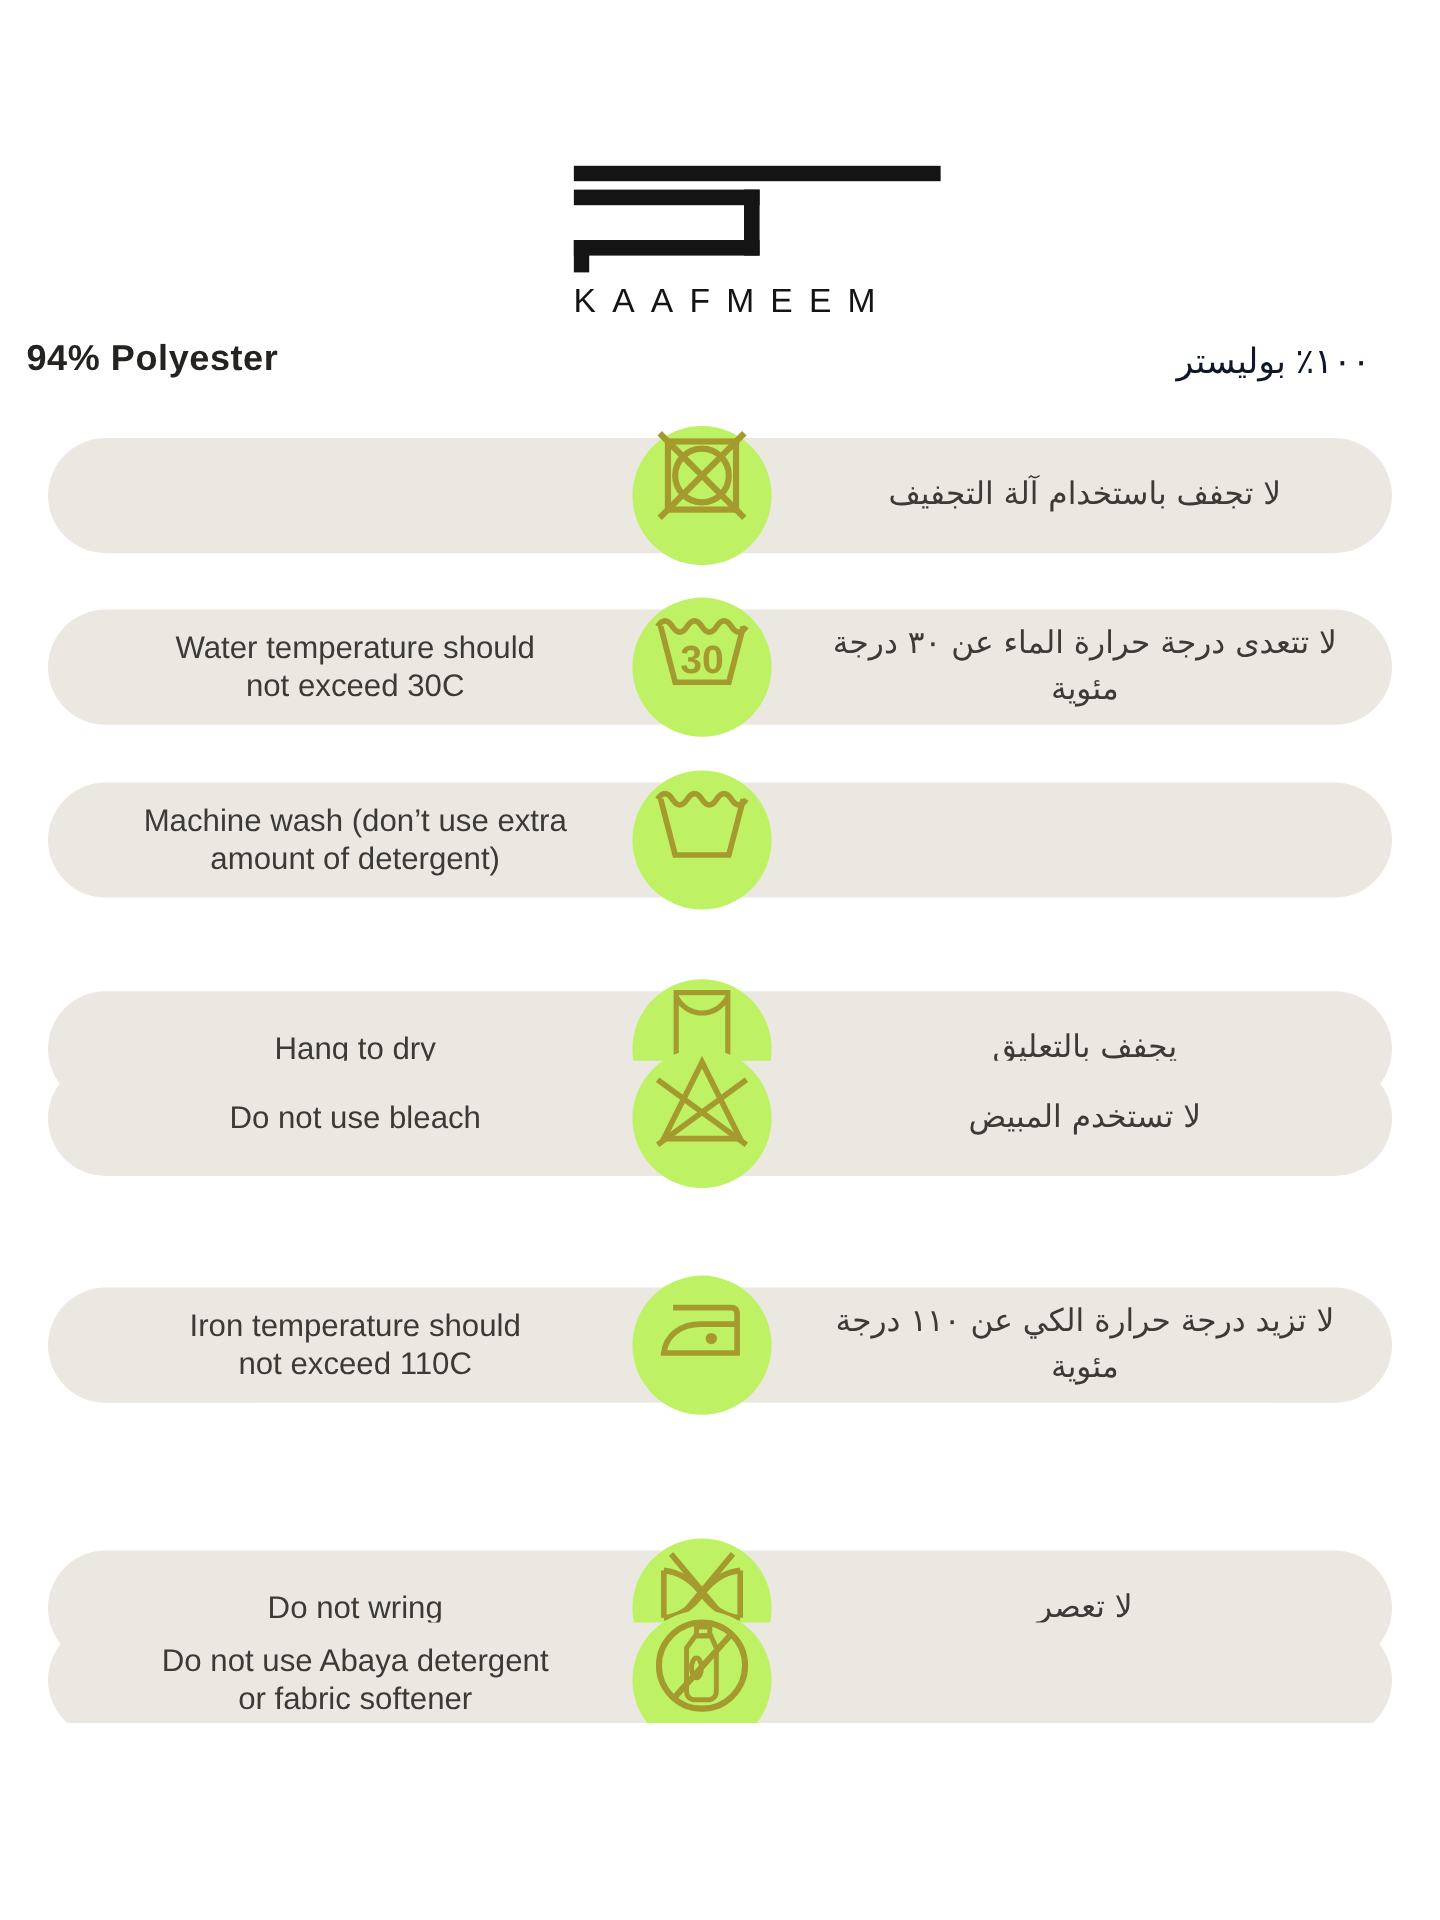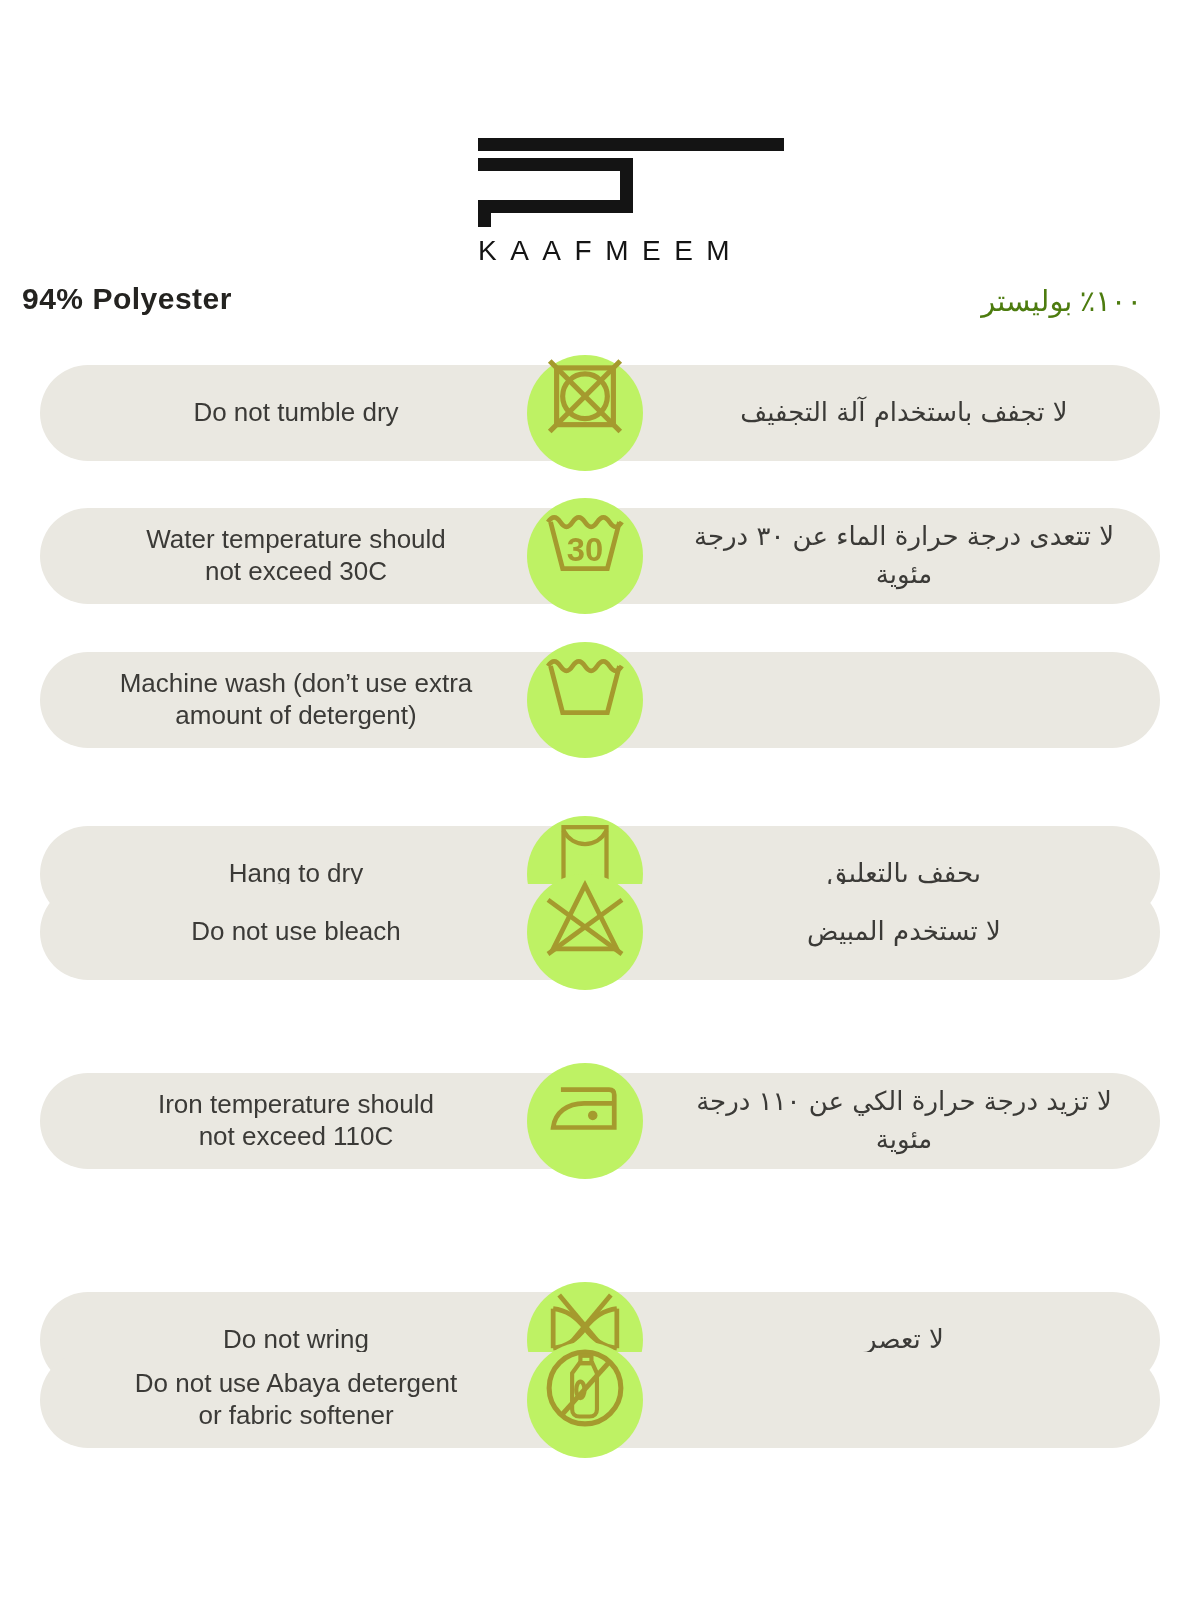--- a/index.html
+++ b/index.html
@@ -1,34 +1,34 @@
 <!DOCTYPE html>
 <html><head>
 <meta charset="utf-8">
 <style>
   html,body{margin:0;padding:0;background:#ffffff;}
   .page{
-    position:relative;width:1200px;height:1600px;background:#ffffff;overflow:hidden;
+    position:relative;width:1200px;height:1436px;background:#ffffff;overflow:hidden;
     font-family:"Liberation Sans", sans-serif;color:#3b3a37;
   }
   
   .logo{position:absolute;left:478px;top:138px;width:306px;}
   .logo svg{display:block;}
   .logo-text{
     margin-top:5px;font-size:28px;font-weight:500;letter-spacing:13.5px;
     color:#141414;white-space:nowrap;
   }
   
   .material-en{
     position:absolute;left:22px;top:282px;font-size:30px;font-weight:600;color:#242320;
     letter-spacing:0.5px;
   }
   .material-ar{
-    position:absolute;right:58px;top:284px;font-size:29px;color:#4d7c0f;direction:rtl;
-    font-family:Liberation Serif, serif;
+    position:absolute;right:58px;top:284px;font-size:29px;color:#0f172a;direction:rtl;
+    font-family:Liberation Sans, sans-serif;
   }
   
   .row{position:absolute;left:40px;width:1120px;height:96px;}
   .pill{position:absolute;inset:0;background:#eae8e1;border-radius:48px;}
   .icon-badge{
     position:absolute;left:487px;top:50%;transform:translateY(-50%);
     width:116px;height:116px;border-radius:50%;background:#bef264;
     display:flex;align-items:flex-start;justify-content:center;
   }
   .en{
@@ -58,21 +58,20 @@
       <rect x="0" y="62" width="13" height="27"></rect>
     </svg>
     <div class="logo-text">KAAFMEEM</div>
   </div>
 
   <div class="material-en">94% Polyester</div>
   <div class="material-ar">١٠٠٪ بوليستر</div>
 
   <section class="row" style="top:365px;">
     <div class="pill"></div>
-    <div class="en">Do not tumble dry</div>
     <div class="icon-badge">
       <svg class="icon" width="86" height="86" viewBox="0 0 100 100" fill="none" stroke="#a59a2e" stroke-width="6">
         <rect x="17" y="15" width="66" height="66"></rect>
         <circle cx="50" cy="48" r="26"></circle>
         <line x1="9" y1="7" x2="91" y2="89"></line>
         <line x1="91" y1="7" x2="9" y2="89"></line>
       </svg>
     </div>
     <div class="ar">لا تجفف باستخدام آلة التجفيف</div>
   </section>

